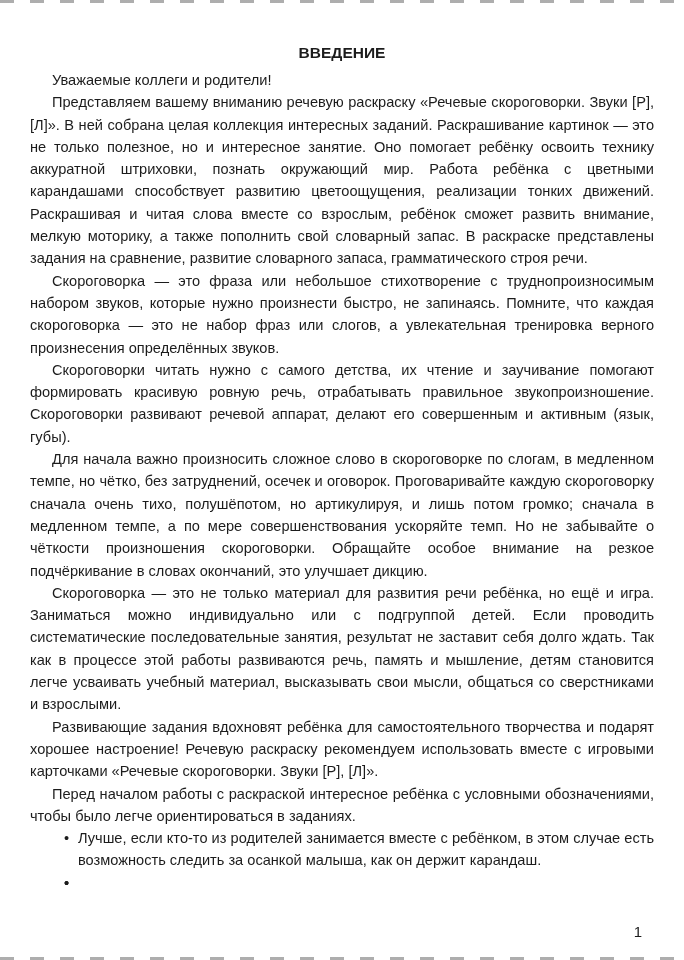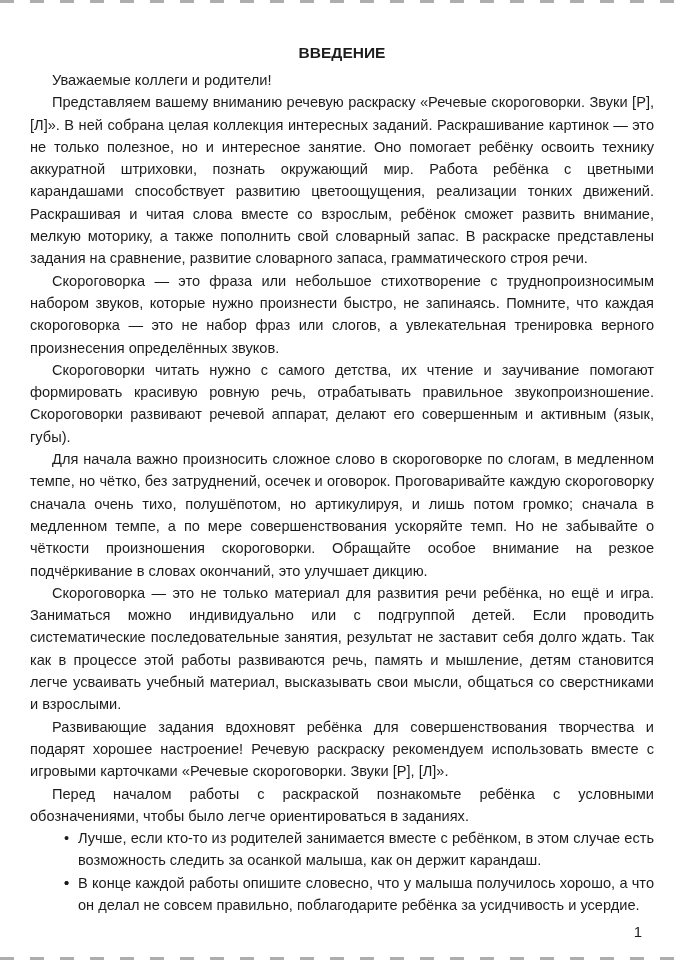--- a/index.html
+++ b/index.html
@@ -80,35 +80,34 @@
   <div class="content">
     <h1 class="title">ВВЕДЕНИЕ</h1>
 
     <div class="body-text">
       <p>Уважаемые коллеги и родители!</p>
       <p>Представляем вашему вниманию речевую раскраску «Речевые скороговорки. Звуки [Р], [Л]». В ней собрана целая коллекция интересных заданий. Раскрашивание картинок — это не только полезное, но и интересное занятие. Оно помогает ребёнку освоить технику аккуратной штриховки, познать окружающий мир. Работа ребёнка с цветными карандашами способствует развитию цветоощущения, реализации тонких движений. Раскрашивая и читая слова вместе со взрослым, ребёнок сможет развить внимание, мелкую моторику, а также пополнить свой словарный запас. В раскраске представлены задания на сравнение, развитие словарного запаса, грамматического строя речи.</p>
       <p>Скороговорка — это фраза или небольшое стихотворение с труднопроизносимым набором звуков, которые нужно произнести быстро, не запинаясь. Помните, что каждая скороговорка — это не набор фраз или слогов, а увлекательная тренировка верного произнесения определённых звуков.</p>
       <p>Скороговорки читать нужно с самого детства, их чтение и заучивание помогают формировать красивую ровную речь, отрабатывать правильное звукопроизношение. Скороговорки развивают речевой аппарат, делают его совершенным и активным (язык, губы).</p>
       <p>Для начала важно произносить сложное слово в скороговорке по слогам, в медленном темпе, но чётко, без затруднений, осечек и оговорок. Проговаривайте каждую скороговорку сначала очень тихо, полушёпотом, но артикулируя, и лишь потом громко; сначала в медленном темпе, а по мере совершенствования ускоряйте темп. Но не забывайте о чёткости произношения скороговорки. Обращайте особое внимание на резкое подчёркивание в словах окончаний, это улучшает дикцию.</p>
       <p>Скороговорка — это не только материал для развития речи ребёнка, но ещё и игра. Заниматься можно индивидуально или с подгруппой детей. Если проводить систематические последовательные занятия, результат не заставит себя долго ждать. Так как в процессе этой работы развиваются речь, память и мышление, детям становится легче усваивать учебный материал, высказывать свои мысли, общаться со сверстниками и взрослыми.</p>
-      <p>Развивающие задания вдохновят ребёнка для совершенствования творчества и подарят хорошее настроение! Речевую раскраску рекомендуем использовать вместе с игровыми карточками «Речевые скороговорки. Звуки [Р], [Л]».</p>
+      <p>Развивающие задания вдохновят ребёнка для самостоятельного творчества и подарят хорошее настроение! Речевую раскраску рекомендуем использовать вместе с игровыми карточками «Речевые скороговорки. Звуки [Р], [Л]».</p>
 
-      <p>Перед началом работы с раскраской познакомьте ребёнка с условными обозначениями, чтобы было легче ориентироваться в заданиях.</p>
+      <p>Перед началом работы с раскраской интересное ребёнка с условными обозначениями, чтобы было легче ориентироваться в заданиях.</p>
 
       <ul class="bullets">
         <li>
           <span class="marker">•</span>
           <span>Лучше, если кто-то из родителей занимается вместе с ребёнком, в этом случае есть возможность следить за осанкой малыша, как он держит карандаш.</span>
         </li>
         <li>
           <span class="marker">•</span>
         </li>
         <li>
           <span class="marker">•</span>
-          <span>В конце каждой работы опишите словесно, что у малыша получилось хорошо, а что он делал не совсем правильно, поблагодарите ребёнка за усидчивость и усердие.</span>
         </li>
       </ul>
 
     </div>
   </div>
 
   <div class="page-number">1</div>
 
 </div>
 

